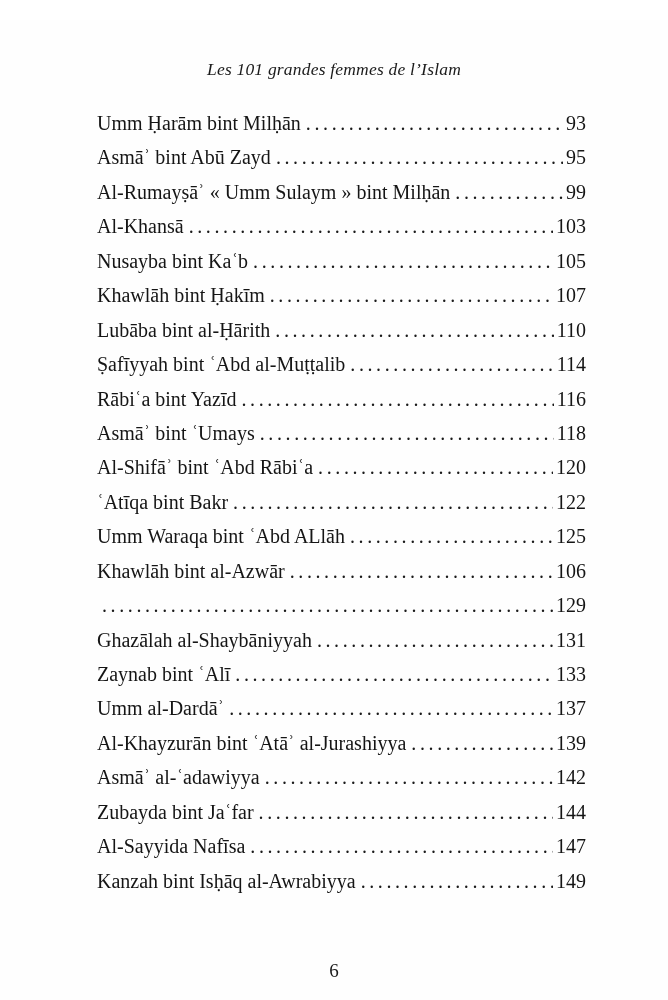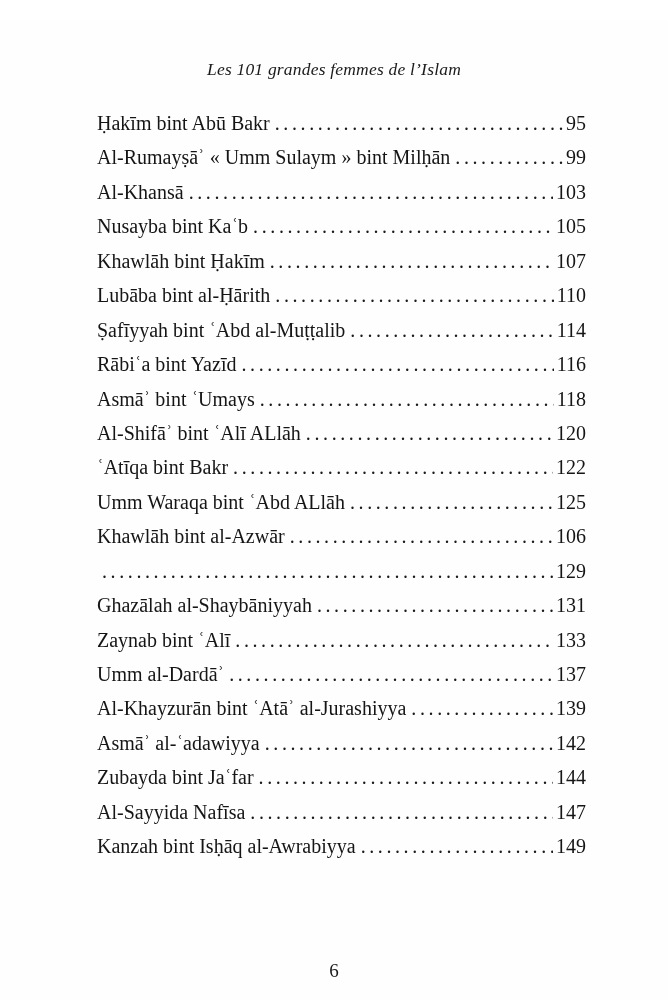--- a/index.html
+++ b/index.html
@@ -74,23 +74,28 @@
     color: #1b1b1b;
   }
 </style>
 </head>
 <body>
 
 <div class="page">
   <div class="running-header">Les 101 grandes femmes de l’Islam</div>
 
   <div class="toc">
-
-  <div class="toc-row">
-    <span class="toc-title">Ḥakīm bint Abū Bakr</span>
+  <div class="toc-row">
+    <span class="toc-title">Umm Ḥarām bint Milḥān</span>
+    <span class="toc-leader"></span>
+    <span class="toc-page">93</span>
+  </div>
+
+  <div class="toc-row">
+    <span class="toc-title">Asmāʾ bint Abū Zayd</span>
     <span class="toc-leader"></span>
     <span class="toc-page">95</span>
   </div>
 
   <div class="toc-row">
     <span class="toc-title">Al-Rumayṣāʾ «&nbsp;Umm Sulaym&nbsp;» bint Milḥān</span>
     <span class="toc-leader"></span>
     <span class="toc-page">99</span>
   </div>
 
@@ -131,21 +136,21 @@
     <span class="toc-page">116</span>
   </div>
 
   <div class="toc-row">
     <span class="toc-title">Asmāʾ bint ʿUmays</span>
     <span class="toc-leader"></span>
     <span class="toc-page">118</span>
   </div>
 
   <div class="toc-row">
-    <span class="toc-title">Al-Shifāʾ bint ʿAlī ALlāh</span>
+    <span class="toc-title">Al-Shifāʾ bint ʿAbd Rābiʿa</span>
     <span class="toc-leader"></span>
     <span class="toc-page">120</span>
   </div>
 
   <div class="toc-row">
     <span class="toc-title">ʿAtīqa bint Bakr</span>
     <span class="toc-leader"></span>
     <span class="toc-page">122</span>
   </div>
 

